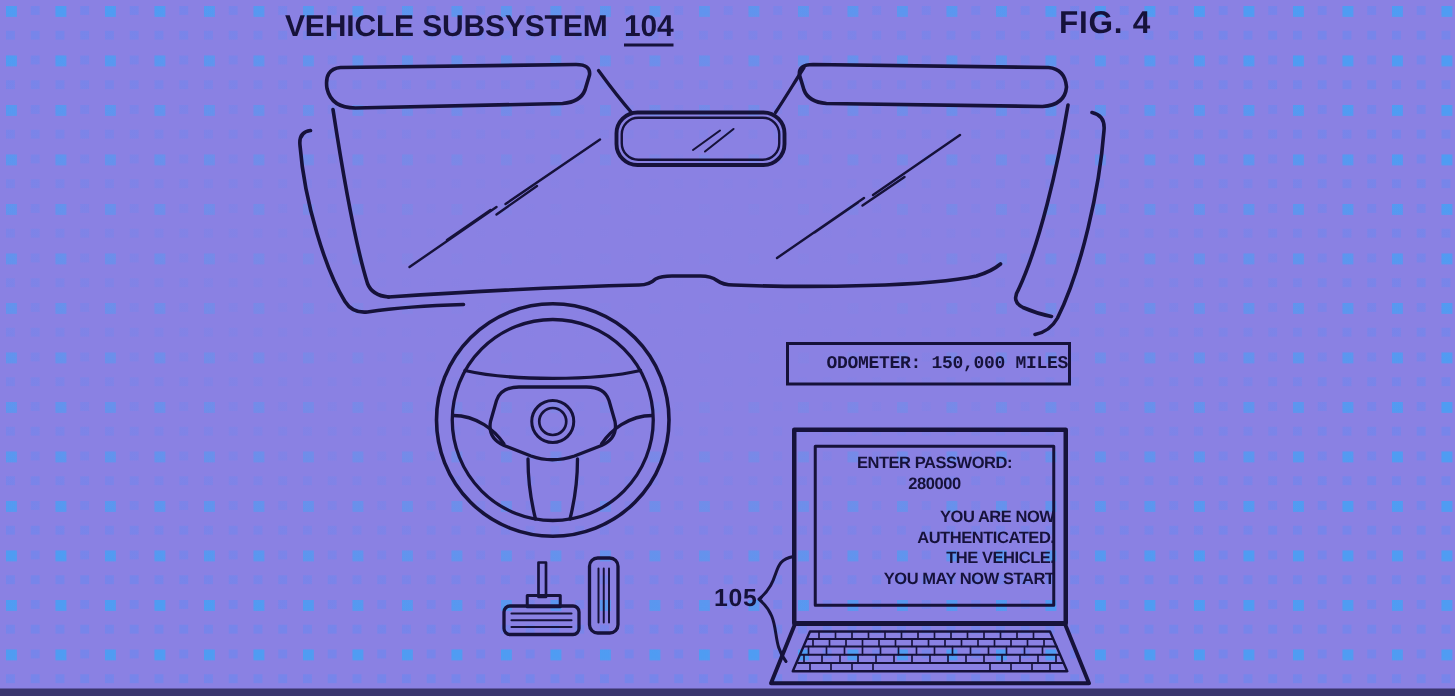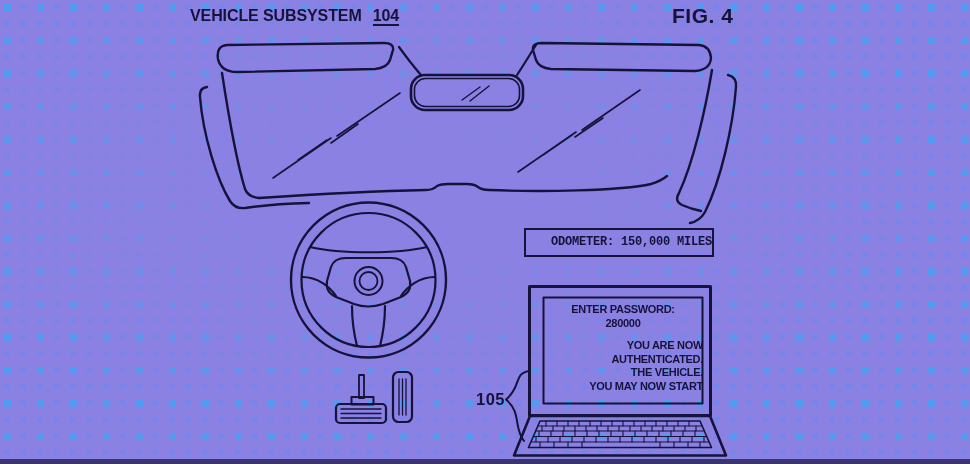--- a/index.html
+++ b/index.html
@@ -9,23 +9,23 @@
     background-color:#8a81e3;
     background-image:
       radial-gradient(ellipse 58% 52% at 44% 42%, rgba(138,129,227,.96) 25%, rgba(138,129,227,.55) 60%, rgba(138,129,227,0) 100%),
       conic-gradient(at 7px 7px, rgba(72,160,244,0) 0 270deg, rgba(72,160,244,.85) 270deg),
       conic-gradient(at 6px 6px, rgba(104,136,240,0) 0 270deg, rgba(104,136,240,.55) 270deg);
     background-size:100% 100%, 33px 33px, 16.5px 16.5px;
     background-position:0 0, 4px 4px, 4px 4px;
     color:#16123a;
   }
   .abs{position:absolute;}
-  .fig-title{left:190px;top:7px;font-size:16px;font-weight:bold;letter-spacing:-.1px;white-space:nowrap;}
+  .fig-title{left:190px;top:7px;font-size:20px;font-weight:bold;letter-spacing:-.1px;white-space:nowrap;}
   .fig-title .ref{margin-left:11px;border-bottom:2px solid #16123a;padding-bottom:0px;}
-  .fig-label{left:672px;top:4px;font-size:21px;font-weight:bold;letter-spacing:.5px;}
+  .fig-label{left:706px;top:4px;font-size:21px;font-weight:bold;letter-spacing:.5px;}
   .odometer{left:524px;top:228px;width:186px;height:25px;border:2.5px solid #16123a;
     text-align:right;line-height:25px;font-size:12px;font-weight:bold;letter-spacing:-.2px;white-space:nowrap;font-family:Liberation Mono, monospace;}
   .screen-text{left:543px;top:297px;width:160px;height:107px;font-size:11px;font-weight:bold;letter-spacing:-.3px;line-height:13.5px;}
   .screen-text .c{text-align:center;}
   .screen-text .l{padding-left:9px;text-align:right;}
   .screen-text .top-pad{padding-top:6px;}
   .screen-text .gap{height:9px;}
   .callout{left:476px;top:390px;font-size:16.5px;font-weight:bold;letter-spacing:.5px;}
   .bottom-bar{left:0;bottom:0;width:970px;height:5px;background:#3a356d;}
   svg.lineart{left:0;top:0;}

